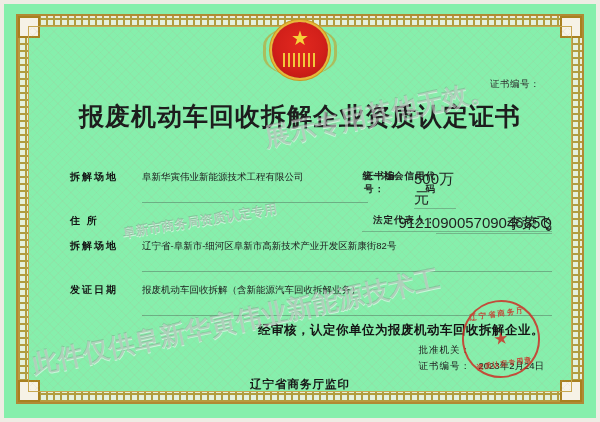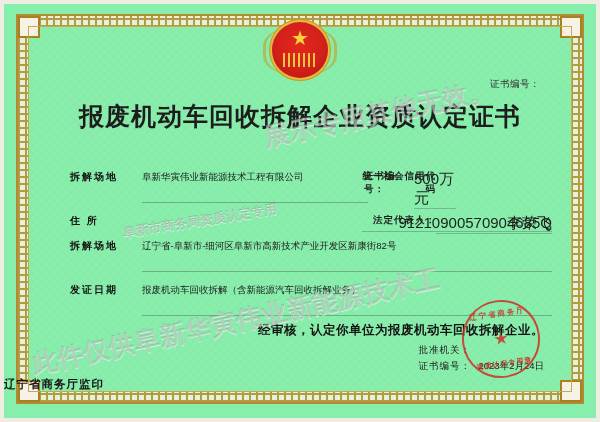--- a/index.html
+++ b/index.html
@@ -137,21 +137,21 @@
     letter-spacing:.5px;
   }
   .issuer-block{
     position:absolute;right:52px;top:338px;
     font-size:9.5px;color:#1b1b1b;line-height:16px;
   }
   .issuer-block .line{display:flex;}
   .issuer-block .k{flex:0 0 60px;font-weight:400;letter-spacing:1px;}
   .issuer-block .v{flex:1 1 auto;}
   .footer{
-    position:absolute;left:0;right:0;bottom:26px;
+    position:absolute;left:0;right:0;bottom:26px;text-align:center;
     font-family:"Liberation Serif","DejaVu Serif",serif;
     font-size:11.5px;font-weight:700;color:#161616;letter-spacing:1px;
   }
 
   
   .seal{
     position:absolute;right:56px;top:296px;width:74px;height:74px;
     border-radius:50%;border:2.5px solid #cf2a22;
     color:#cf2a22;opacity:.82;
     transform:rotate(-8deg);

